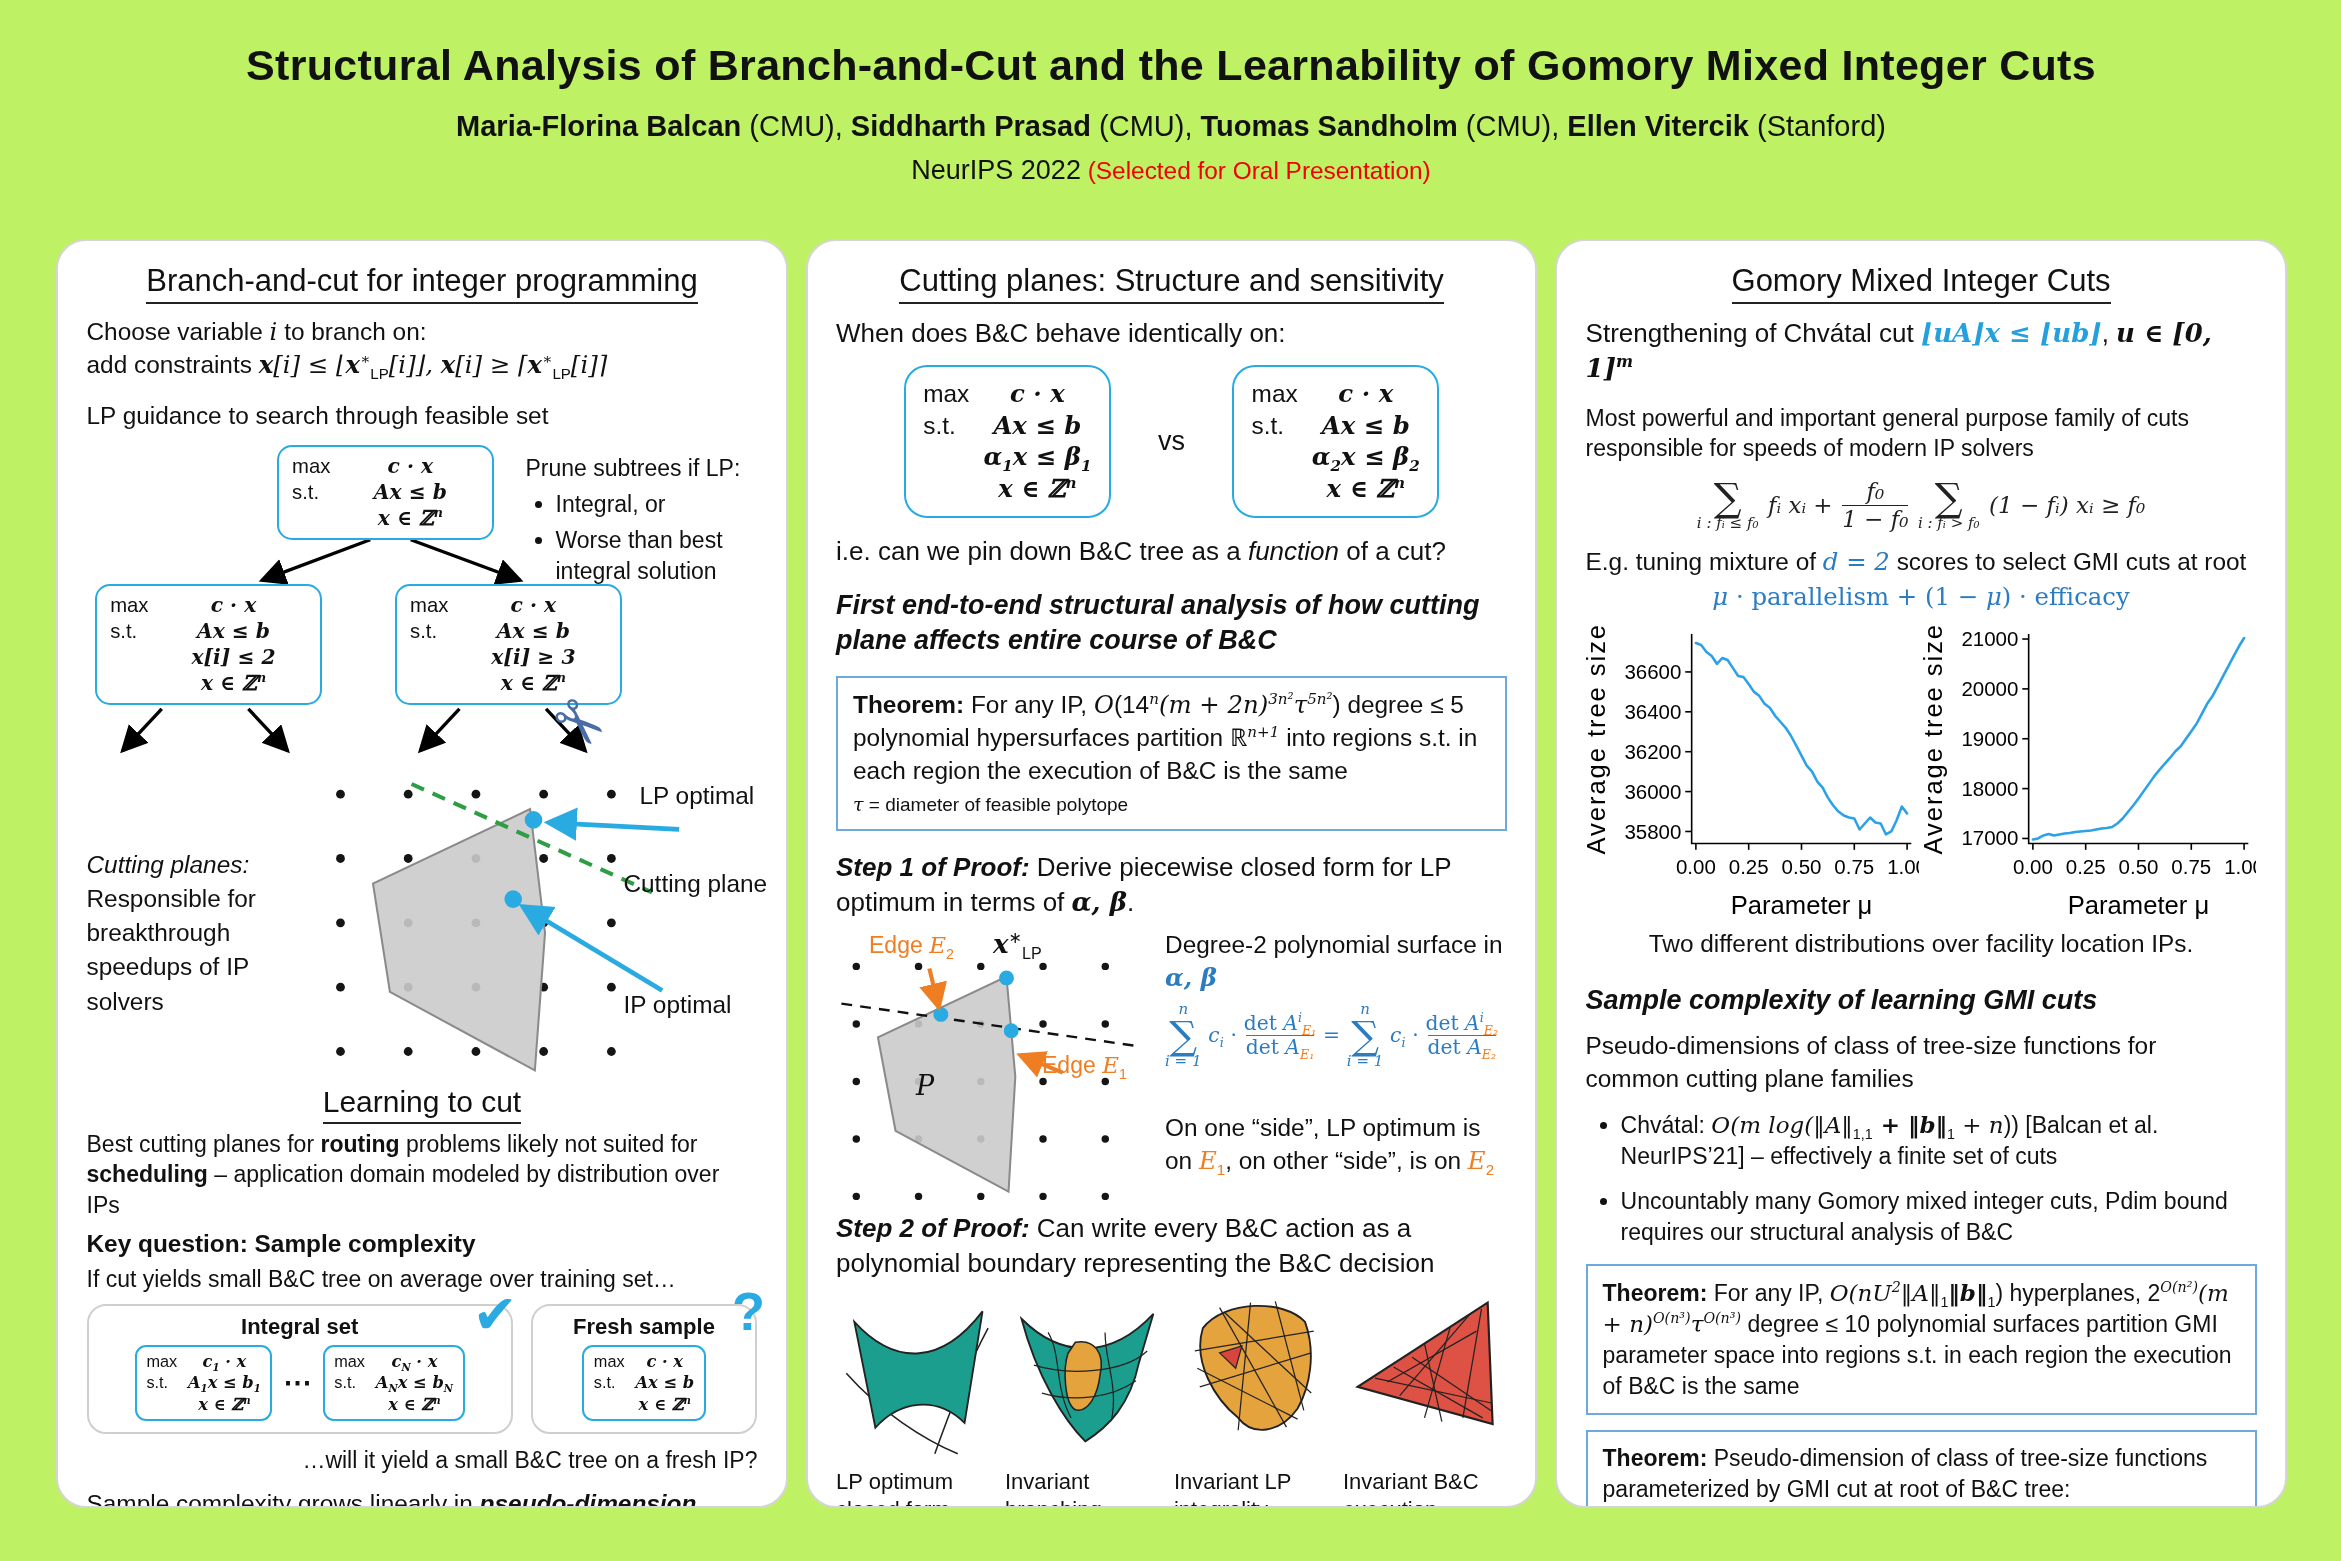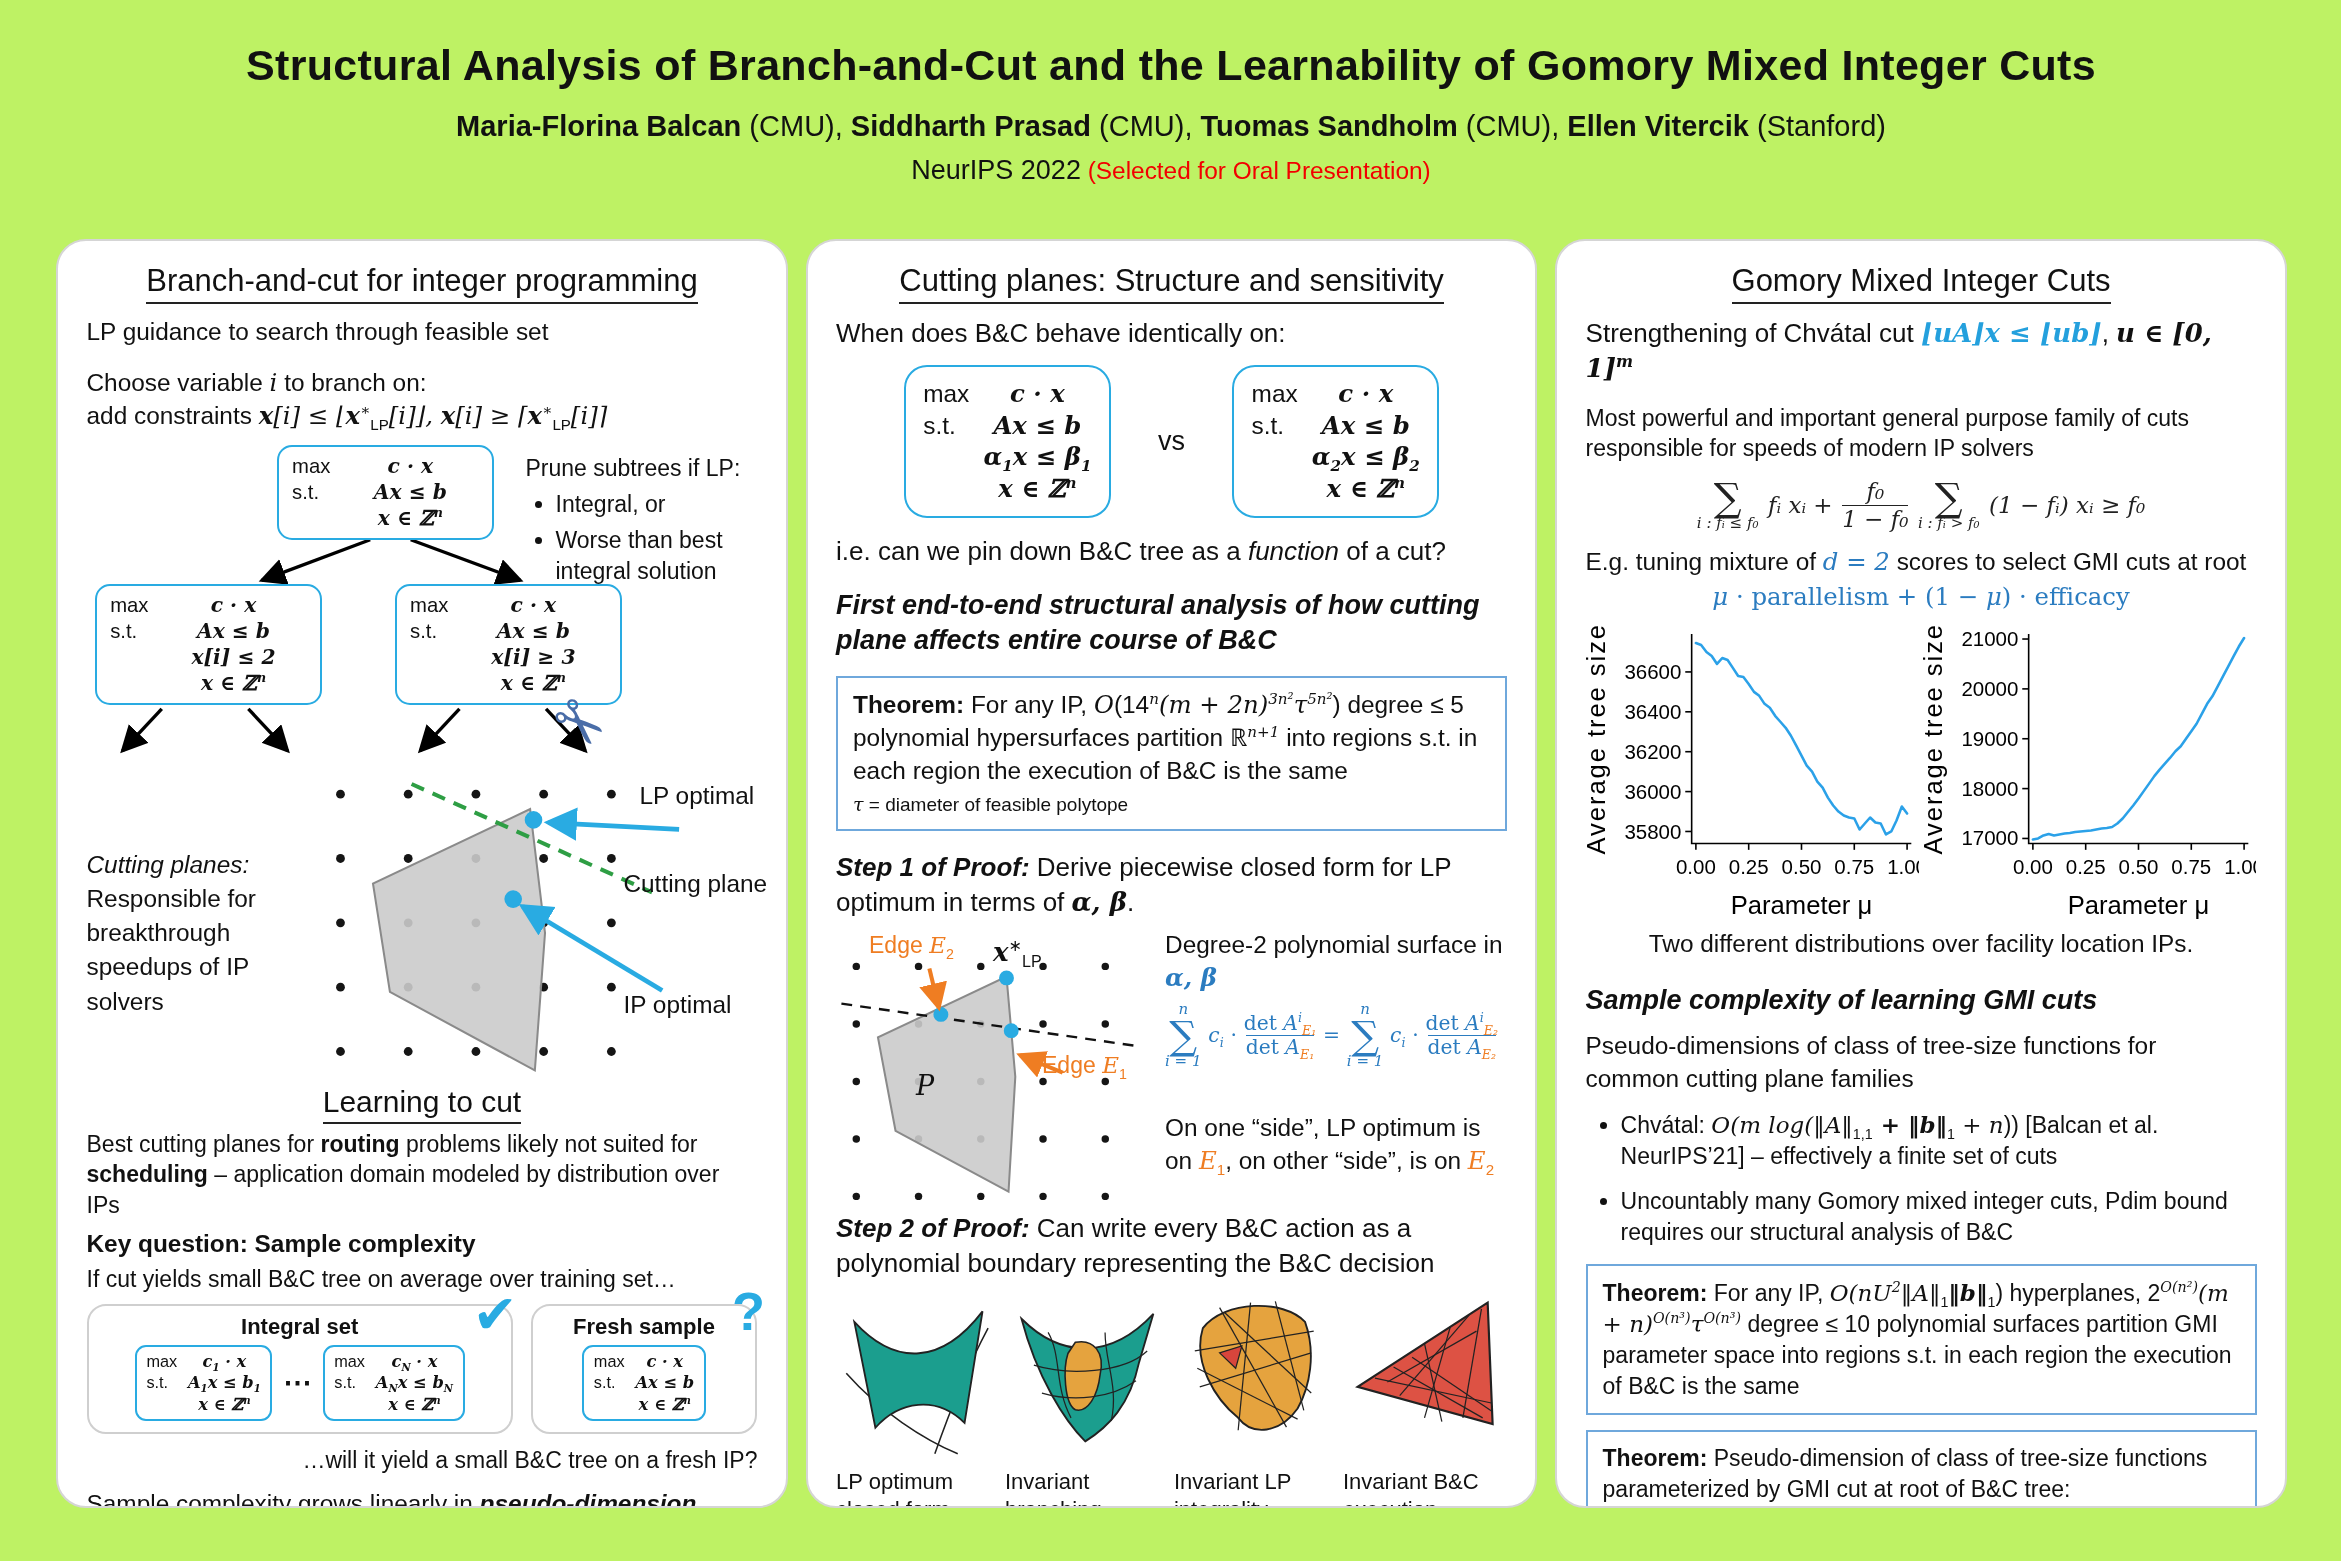--- a/index.html
+++ b/index.html
@@ -101,25 +101,25 @@
     <b>Maria-Florina Balcan</b><span> (CMU), </span><b>Siddharth Prasad</b><span> (CMU), </span><b>Tuomas Sandholm</b><span> (CMU), </span><b>Ellen Vitercik</b><span> (Stanford)</span>
   </div>
   <div class="hd-venue">
     <span>NeurIPS 2022</span><span class="hd-note">(Selected for Oral Presentation)</span>
   </div>
 
   <div class="panels">
 
     <section class="panel">
       <h2 class="phead"><span>Branch-and-cut for integer programming</span></h2>
-      <p class="t36 mt26">LP guidance to search through feasible set</p>
       <p class="t36 mt26">
         <span><span>Choose variable </span><span class="fi">i</span><span> to branch on:</span></span><br>
         <span><span>add constraints </span><span class="fb fi">x</span><span class="fi">[i] ≤ ⌊</span><span class="fb fi">x</span><sup class="fi">∗</sup><sub>LP</sub><span class="fi">[i]⌋, </span><span class="fb fi">x</span><span class="fi">[i] ≥ ⌈</span><span class="fb fi">x</span><sup class="fi">∗</sup><sub>LP</sub><span class="fi">[i]⌉</span></span>
       </p>
+      <p class="t36 mt26">LP guidance to search through feasible set</p>
 
       <div class="tree">
         <svg viewBox="0 0 1010 470" width="684" height="318">
           <defs>
             <marker id="mkb" markerWidth="10" markerHeight="10" refX="7" refY="4" orient="auto">
                 <path d="M0,0 L8,4 L0,8 Z" fill="#000"></path>
               </marker>
           </defs>
           <line x1="418" y1="140" x2="258" y2="200" stroke="#000" stroke-width="5" marker-end="url(#mkb)"></line>
           <line x1="478" y1="140" x2="640" y2="200" stroke="#000" stroke-width="5" marker-end="url(#mkb)"></line>
@@ -391,21 +391,21 @@
             </defs>
             <polygon points="252,70 265,218 255,388 88,298 62,160" fill="rgba(203,203,203,0.9)" stroke="#8a8a8a" stroke-width="3"></polygon>
             <line x1="8" y1="110" x2="440" y2="172" stroke="#111" stroke-width="3.5" stroke-dasharray="16 12"></line>
             <circle cx="252" cy="72" r="11" fill="#29abe2"></circle>
             <circle cx="155" cy="126" r="11" fill="#29abe2"></circle>
             <circle cx="259" cy="150" r="11" fill="#29abe2"></circle>
             <line x1="138" y1="58" x2="152" y2="116" stroke="#ef7d22" stroke-width="6" marker-end="url(#mko)"></line>
             <line x1="335" y1="212" x2="272" y2="186" stroke="#ef7d22" stroke-width="6" marker-end="url(#mko)"></line>
           </svg>
           <span class="lbl" style="left:33px;top:2.7px;"><span style="color: rgb(239, 125, 34);">Edge </span><span class="fi" style="color: rgb(239, 125, 34);">E</span><sub style="color: rgb(239, 125, 34);">2</sub></span>
-          <span class="lbl" style="left:157px;top:8px;font-size:26px;"><span class="fb fi">x</span><sup>∗</sup><sub>LP</sub></span>
+          <span class="lbl" style="left:157px;top:0;font-size:26px;"><span class="fb fi">x</span><sup>∗</sup><sub>LP</sub></span>
           <span class="lbl" style="left:206px;top:123px;"><span style="color: rgb(239, 125, 34);">Edge </span><span class="fi" style="color: rgb(239, 125, 34);">E</span><sub style="color: rgb(239, 125, 34);">1</sub></span>
           <span class="lbl" style="left:80px;top:141px;font-size:27px;"><span class="fi">P</span></span>
         </div>
         <div class="mfig-right">
           <p class="t36"><span>Degree-2 polynomial surface in </span><span class="fb fi" style="color: rgb(43, 124, 192);">α, β</span></p>
           <div class="detf">
             <span class="msum">
               <span class="ms-sup">n</span>
               <span class="ms-sig">∑</span>
               <span class="ms-sub">i = 1</span>

